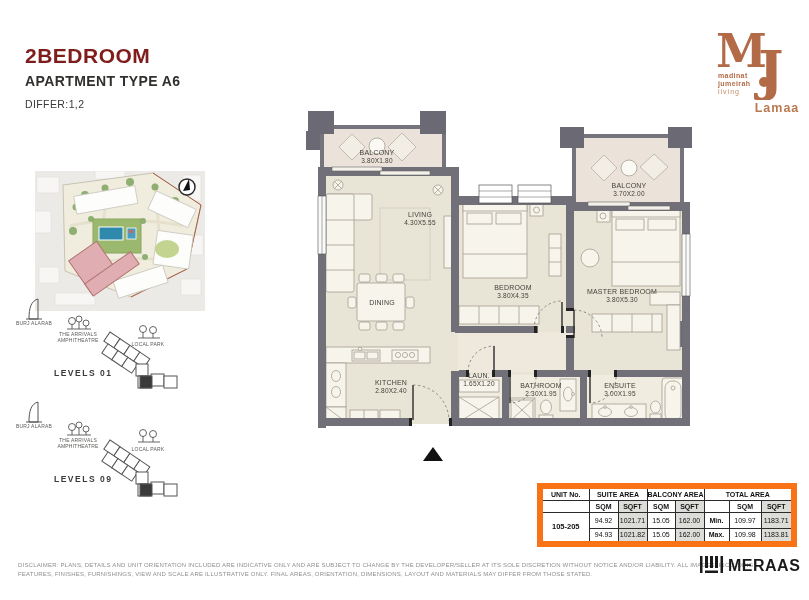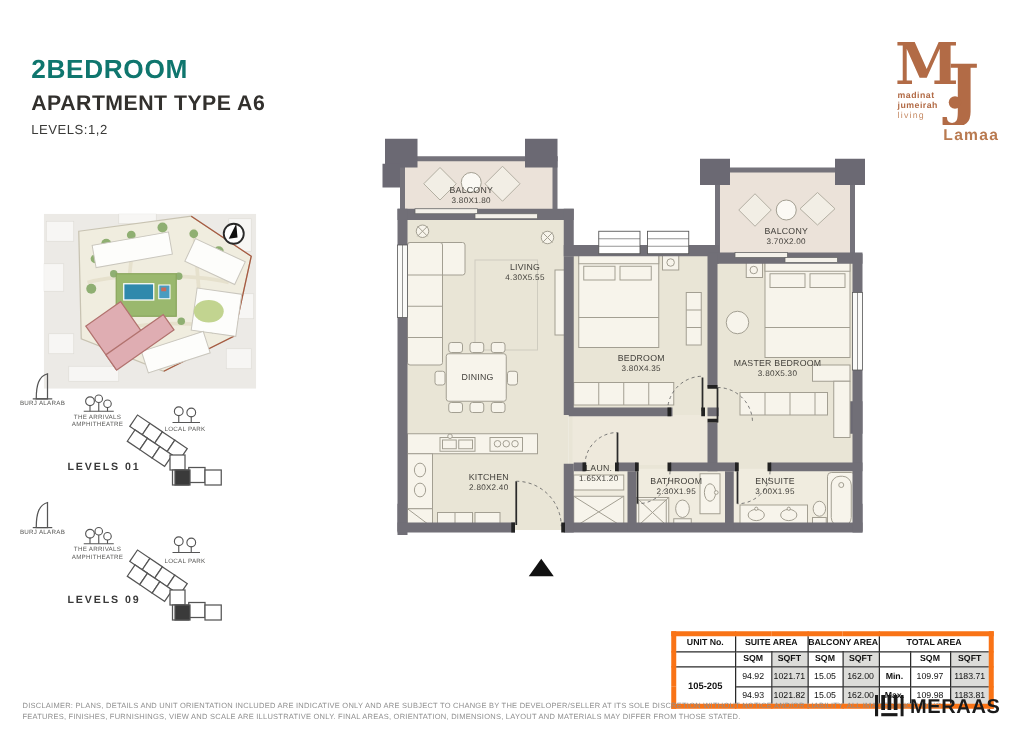--- a/index.html
+++ b/index.html
@@ -1,59 +1,59 @@
 <!DOCTYPE html>
 <html><head>
 <meta charset="utf-8">
 <style>
   html,body{margin:0;padding:0;background:#fff;}
   .page{position:relative;width:809px;height:600px;background:#ffffff;
         font-family:"Liberation Sans",sans-serif;overflow:hidden;}
   .abs{position:absolute;}
 
   
-  .title{left:25px;top:44px;font-size:21px;font-weight:bold;color:#0f766e;letter-spacing:.5px;}
-  .subtitle{left:25px;top:73px;font-size:17px;font-weight:bold;color:#32302d;letter-spacing:.4px;}
+  .title{left:25px;top:44px;font-size:21px;font-weight:bold;color:#7f1d1d;letter-spacing:.5px;}
+  .subtitle{left:25px;top:73px;font-size:14px;font-weight:bold;color:#32302d;letter-spacing:.4px;}
   .levels-line{left:25px;top:98px;font-size:10.5px;color:#3a3a38;letter-spacing:.4px;}
 
   
   .lamaa{left:728px;top:101px;width:98px;text-align:center;font-size:12.5px;font-weight:bold;
          color:#b97a50;letter-spacing:1px;}
 
   
   .lm-label{font-size:5px;line-height:6px;color:#5a5a58;text-align:center;letter-spacing:.2px;}
   .lvl-label{font-size:8.5px;font-weight:bold;color:#3a3a3a;letter-spacing:1.5px;margin-top:10px;}
 
   
   .rlabel{transform:translate(-50%,-50%);text-align:center;color:#413f3a;white-space:nowrap;}
   .rlabel .nm{display:block;font-size:7px;line-height:8px;letter-spacing:.2px;}
   .rlabel .dm{display:block;font-size:6.5px;line-height:8px;letter-spacing:.2px;}
 
   
   .area-table{position:absolute;left:537px;top:483px;border-collapse:collapse;
-              font-size:7px;color:#111;table-layout:fixed;border:4px solid #f97316;margin-top:22px;}
+              font-size:7px;color:#111;table-layout:fixed;border:6px solid #f97316;}
   .area-table td{border:1px solid #2a2a2a;text-align:center;padding:0;overflow:hidden;}
   .area-table .hd{font-weight:bold;font-size:7px;}
   .area-table .sqft{background:#dcdcd9;}
   .area-table .unitno{font-weight:bold;font-size:7.5px;}
   .area-table .bound{font-weight:bold;text-align:center;}
 
   
   .disc{font-size:6px;color:#8f8f8f;letter-spacing:.2px;white-space:nowrap;}
   .meraas{left:700px;top:556px;display:flex;align-items:center;gap:5px;}
   .meraas-text{font-size:16px;font-weight:bold;color:#1a1a1a;letter-spacing:.5px;}
 </style>
 </head>
 <body>
 
 <div class="page">
 
   <div class="abs title">2BEDROOM</div>
   <div class="abs subtitle">APARTMENT TYPE A6</div>
-  <div class="abs levels-line">LEVELS:1,2</div>
+  <div class="abs levels-line">DIFFER:1,2</div>
 
   <svg class="abs" style="left:700px;top:22px;" width="96" height="78" viewBox="0 0 96 78">
     <text x="16" y="45" font-family="DejaVu Serif, serif" font-weight="bold" font-size="46" fill="#b26b46">M</text>
     <text x="58" y="68" font-family="DejaVu Serif, serif" font-weight="bold" font-size="54" fill="#b26b46">J</text>
     <circle cx="64" cy="60" r="5" fill="#b26b46"></circle>
     <text x="18" y="56" font-size="7" fill="#b26b46" font-weight="bold" letter-spacing="0.4">madinat</text>
     <text x="18" y="64" font-size="7" fill="#b26b46" font-weight="bold" letter-spacing="0.4">jumeirah</text>
     <text x="18" y="72" font-size="7" fill="#c68a64" letter-spacing="1">living</text>
   </svg>
   <div class="abs lamaa">Lamaa</div>

